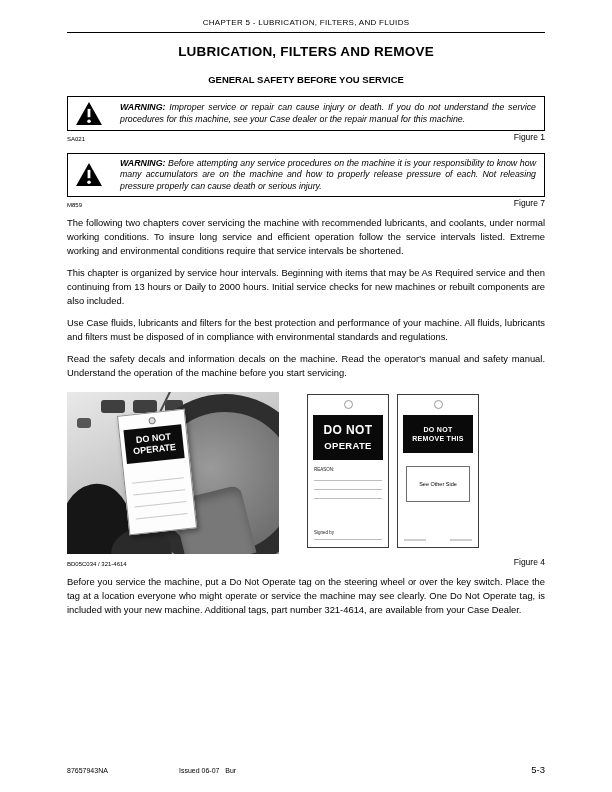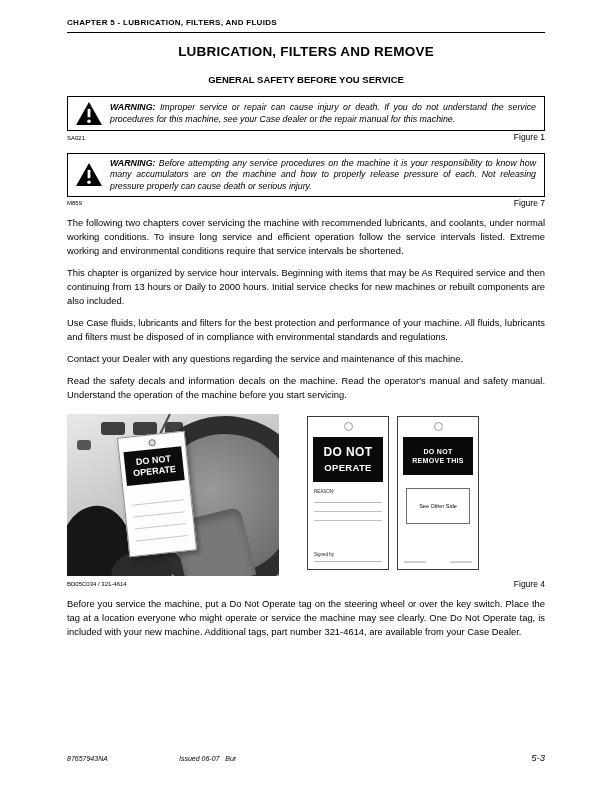--- a/index.html
+++ b/index.html
@@ -1,28 +1,28 @@
 <!DOCTYPE html>
 <html><head>
 <meta charset="utf-8">
 <style>
   html,body{margin:0;padding:0;background:#ffffff;}
   body{width:612px;height:792px;position:relative;font-family:"Liberation Sans",sans-serif;color:#000;-webkit-font-smoothing:antialiased;}
   .page{position:absolute;left:67px;right:67px;top:0;bottom:0;}
   
-  .chap-header{padding-top:18px;text-align:left;font-size:8px;font-weight:bold;letter-spacing:.3px;}
+  .chap-header{padding-top:18px;text-align:center;font-size:8px;font-weight:normal;letter-spacing:.3px;}
   .chap-rule{border-bottom:1.2px solid #000;margin-top:5px;}
   .doc-title{margin-top:11px;text-align:center;font-size:13.5px;font-weight:bold;letter-spacing:.2px;}
   .doc-subtitle{margin-top:15px;text-align:center;font-size:9.5px;font-weight:bold;}
   
-  .warnbox{margin-top:11px;border:1.5px solid #000;display:flex;align-items:center;gap:7px;padding:4px 8px 4px 7px;}
+  .warnbox{margin-top:11px;border:1.5px solid #000;display:flex;align-items:center;gap:17px;padding:4px 8px 4px 7px;}
   .warn-icon{flex:0 0 auto;display:flex;align-items:center;}
   .warn-text{margin:0;font-size:8.8px;line-height:11.3px;font-style:italic;text-align:justify;}
   .warn-text b{font-weight:bold;}
-  .figcap{display:flex;justify-content:space-between;align-items:center;margin-top:1px;}
+  .figcap{display:flex;justify-content:space-between;align-items:flex-end;margin-top:1px;}
   .figcap .code{font-size:6px;color:#000;padding-top:1px;}
   .figcap .fig{font-size:8.5px;}
   
   .para{margin:8px 0 0;font-size:9.4px;line-height:14px;text-align:justify;}
   
   .figure-row{position:relative;height:164px;margin-top:12px;}
   .photo{position:absolute;left:0;top:0;width:212px;height:162px;background:linear-gradient(155deg,#e9e9e9,#bfbfbf 55%,#8e8e8e);overflow:hidden;}
   .vent{position:absolute;background:#3f3f3f;border-radius:3px;width:24px;height:13px;top:8px;}
   .v1{left:34px}.v2{left:66px}.v3{left:98px;width:18px}
   .v4{left:10px;top:26px;width:14px;height:10px;background:#565656;}
@@ -47,21 +47,21 @@
   .tag-reason i{display:block;height:8px;border-bottom:1px solid #bdbdbd;}
   .tag-signed{position:absolute;left:6px;right:6px;bottom:7px;font-size:4.5px;color:#222;}
   .tag-signed i{display:block;border-bottom:1px solid #bdbdbd;height:4px;}
   .band-small{margin:6px 5px 0;background:#0a0a0a;color:#fff;text-align:center;padding:11px 0;}
   .band-small .r1,.band-small .r2{font-size:7px;font-weight:bold;letter-spacing:.3px;}
   .band-small .r2{margin-top:2px;}
   .other-side{margin:13px 8px 0;border:1px solid #6e6e6e;text-align:center;font-size:5.5px;padding:14px 0;}
   .tag-fine{position:absolute;left:6px;right:6px;bottom:6px;display:flex;justify-content:space-between;}
   .tag-fine i{display:block;height:2px;width:22px;background:#cfcfcf;}
   
-  .footer{position:absolute;left:0;right:0;bottom:30px;height:12px;font-size:7px;font-style:italic;}
+  .footer{position:absolute;left:0;right:0;bottom:18px;height:12px;font-size:7px;}
   .f-left{position:absolute;left:0;bottom:0;}
   .f-center{position:absolute;left:112px;bottom:0;white-space:pre;}
   .f-right{position:absolute;right:0;bottom:-1px;font-size:9.5px;}
 </style>
 </head>
 <body>
 
 <div class="page">
 
   <div class="chap-header">CHAPTER 5 - LUBRICATION, FILTERS, AND FLUIDS</div>
@@ -96,21 +96,20 @@
     <p class="warn-text"><b>WARNING:</b> <span>Before attempting any service procedures on the machine it is your responsibility to know how many accumulators are on the machine and how to properly release pressure of each. Not releasing pressure properly can cause death or serious injury.</span></p>
   </div>
   <div class="figcap">
     <span class="code">M859</span>
     <span class="fig">Figure 7</span>
   </div>
 
   <p class="para">The following two chapters cover servicing the machine with recommended lubricants, and coolants, under normal working conditions. To insure long service and efficient operation follow the service intervals listed. Extreme working and environmental conditions require that service intervals be shortened.</p>
   <p class="para">This chapter is organized by service hour intervals. Beginning with items that may be As Required service and then continuing from 13 hours or Daily to 2000 hours. Initial service checks for new machines or rebuilt components are also included.</p>
   <p class="para">Use Case fluids, lubricants and filters for the best protection and performance of your machine. All fluids, lubricants and filters must be disposed of in compliance with environmental standards and regulations.</p>
-  <p class="para">Contact your Dealer with any questions regarding the service and maintenance of this machine.</p>
   <p class="para">Read the safety decals and information decals on the machine. Read the operator's manual and safety manual. Understand the operation of the machine before you start servicing.</p>
 
   <div class="figure-row">
     <div class="photo">
       <div class="vent v1"></div>
       <div class="vent v2"></div>
       <div class="vent v3"></div>
       <div class="vent v4"></div>
       <div class="wheel"></div>
       <div class="column"></div>

